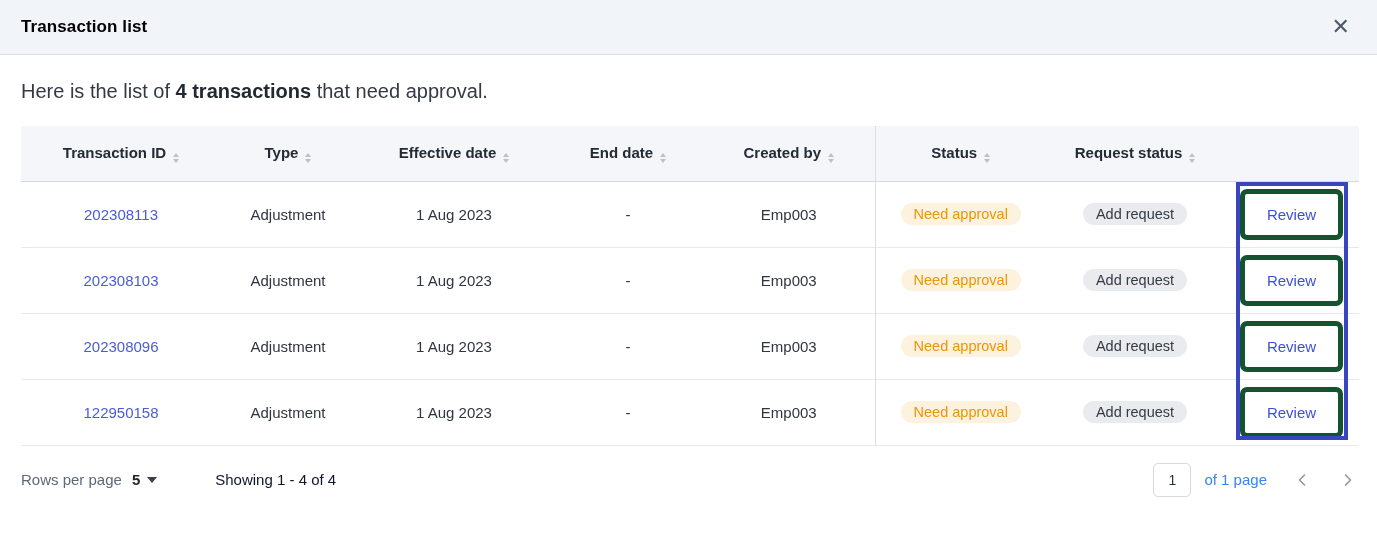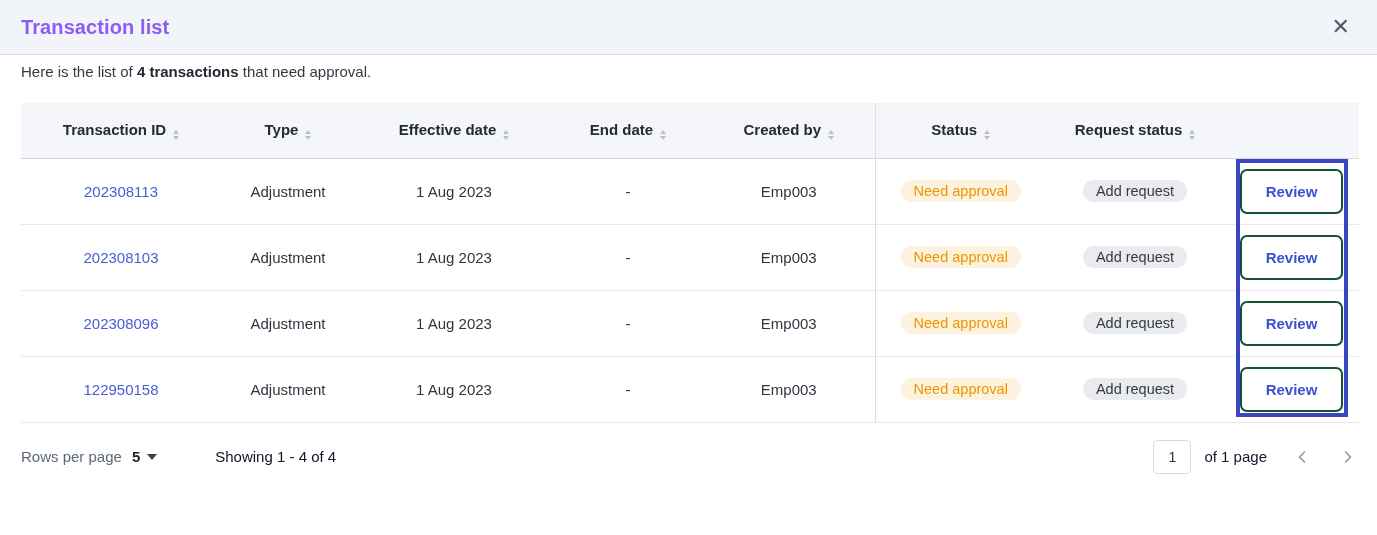--- a/index.html
+++ b/index.html
@@ -2,26 +2,26 @@
 <html><head>
 <meta charset="utf-8">
 <style>
   * { margin:0; padding:0; box-sizing:border-box; }
   html,body { width:1377px; height:535px; background:#ffffff;
     font-family:"Liberation Sans","DejaVu Sans",sans-serif; overflow:hidden; }
 
   
   .topbar { height:55px; background:#f1f4f8; border-bottom:1px solid #d9dde3;
     display:flex; align-items:center; justify-content:space-between; padding:0 21px; }
-  .title { font-size:20px; font-weight:bold; color:#8b5cf6; letter-spacing:.1px; }
+  .title { font-size:17px; font-weight:bold; color:#000000; letter-spacing:.1px; }
   .close-btn { font-size:22px; line-height:1; color:#4e5a68; cursor:pointer;
     background:none; border:none; padding:2px 6px; font-family:inherit; }
 
   
-  .intro { margin:8px 21px 23px; font-size:15px; color:#333a44; }
+  .intro { margin:25px 21px 23px; font-size:20px; color:#333a44; }
   .intro b { color:#222932; }
 
   
   .table-wrap { position:relative; margin:0 18px 0 21px; }
   table { width:1338px; border-collapse:collapse; table-layout:fixed; }
   thead tr { background:#f4f6f9; height:55px; }
   th { text-align:center; padding:0 9px; font-size:15px; font-weight:bold;
     color:#242b35; border-bottom:1px solid #d5d9df; white-space:nowrap; }
   tbody tr { height:66px; border-bottom:1px solid #e6e9ed; background:#fff; }
   td { padding:0 9px; font-size:15px; color:#2f3640; white-space:nowrap;text-align:center; }
@@ -35,42 +35,42 @@
   .sort i.up   { border-bottom:4.5px solid #b9c0c9; }
   .sort i.down { border-top:4.5px solid #b9c0c9; }
 
   .link { color:#4a5cd4; text-decoration:none; cursor:pointer; }
 
   .badge { display:inline-block; padding:4px 13px; border-radius:15px;
     font-size:14.5px; line-height:1; }
   .badge-warn { background:#fcf2de; color:#ee9502; }
   .badge-gray { background:#e9ebef; color:#353b43; }
 
-  .review-btn { display:inline-block; background:#ffffff; border:2px solid #14532d;
-    border-radius:7px; color:#3c50d2; font-weight:bold; font-size:15px;
+  .review-btn { display:inline-block; background:#ffffff; border:5px solid #14532d;
+    border-radius:7px; color:#3c50d2; font-weight:normal; font-size:15px;
     padding:12px 0; width:103px; text-align:center; cursor:pointer; font-family:inherit; }
 
   .highlight-box { position:absolute; left:1215px; top:56px; width:112px; height:258px;
     border:4px solid #3a46c0; pointer-events:none; }
 
   
   .footer { margin:17px 18px 0 21px; display:flex; align-items:center;
     justify-content:space-between; font-size:15px; color:#5d6978; }
   .footer-left { display:flex; align-items:center; }
   .rpp-label { color:#5d6978; }
   .rpp-value { color:#20262f; font-weight:bold; margin-left:10px; }
   .rpp-caret { display:inline-block; width:0; height:0; margin-left:7px;
     border-left:5px solid transparent; border-right:5px solid transparent;
     border-top:6px solid #39414d; cursor:pointer; }
   .showing { margin-left:58px; color:#0f172a; }
   .footer-right { display:flex; align-items:center; }
   .page-input { width:38px; height:34px; border:1px solid #d6dade; border-radius:5px;
     text-align:center; font-size:14px; color:#2a323c; background:#fff;
     font-family:inherit; outline:none; }
-  .page-total { margin-left:13px; color:#0f172a; }
+  .page-total { margin-left:13px; color:#3b82f6; }
   .chev { background:none; border:none; cursor:pointer; padding:4px; margin-left:24px;
     display:inline-flex; align-items:center; }
 </style>
 </head>
 <body>
 
 <div class="topbar">
   <span class="title">Transaction list</span>
   <button class="close-btn">✕</button>
 </div>

